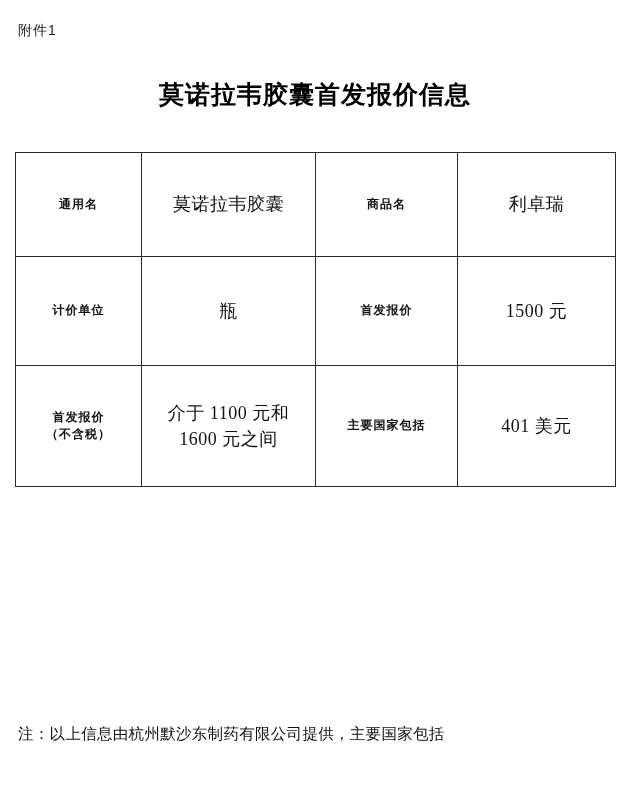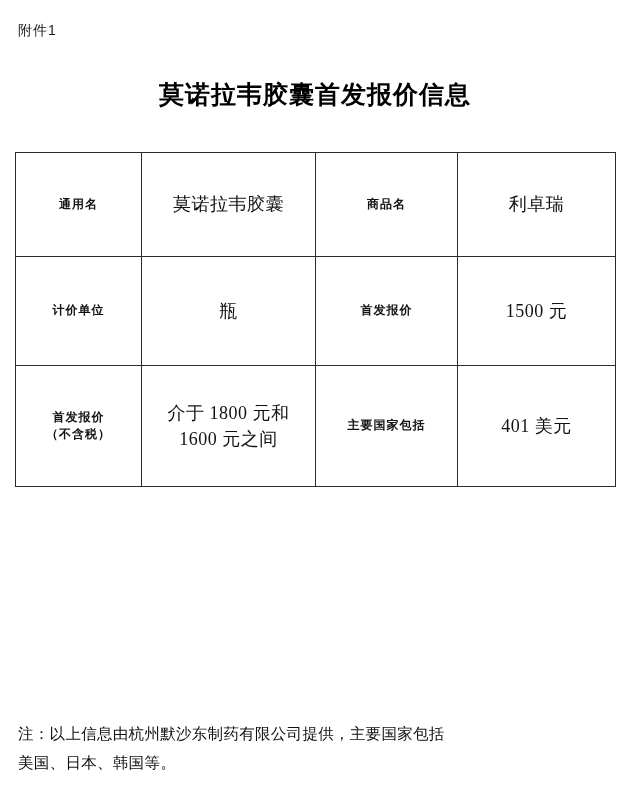--- a/index.html
+++ b/index.html
@@ -125,27 +125,26 @@
         <td class="value-cell">瓶</td>
         <td class="label-cell">首发报价</td>
         <td class="value-cell">1500 元</td>
       </tr>
       <tr class="row-5">
         <td class="label-cell">
           <span class="value-multiline">首发报价</span>
           <span class="value-multiline">（不含税）</span>
         </td>
         <td class="value-cell">
-          <span class="value-multiline">介于 1800 元和</span>
+          <span class="value-multiline">介于 1100 元和</span>
           <span class="value-multiline">1600 元之间</span>
         </td>
         <td class="label-cell">主要国家包括</td>
         <td class="value-cell">401 美元</td>
       </tr>
     </tbody>
   </table>
 
   <div class="footnote">
     <span class="line">注：以上信息由杭州默沙东制药有限公司提供，主要国家包括</span>
-    <span class="line line2">美国、日本、韩国等。</span>
   </div>
 
 </div>
 
 </body></html>

